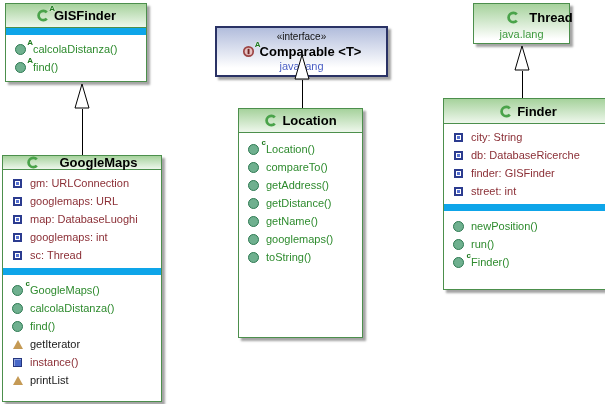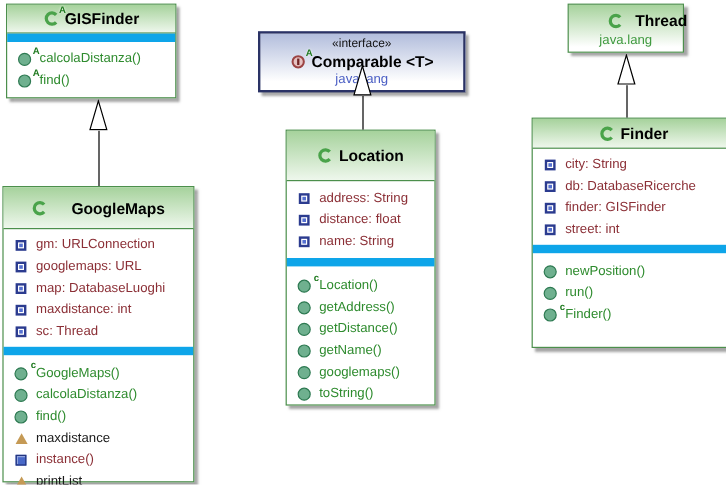--- a/index.html
+++ b/index.html
@@ -99,21 +99,21 @@
         <svg width="13" height="13" viewBox="0 0 13 13">
             <path d="M10.8 3.4 A4.7 4.7 0 1 0 10.8 9.6" fill="none" stroke="#4aa34a" stroke-width="2.7"></path>
           </svg>
       </span>
       <span class="title">Thread</span>
     </div>
     <div class="pkg pkg-green">java.lang</div>
   </div>
 
   <div class="box" style="left:2px;top:155px;width:160px;height:247px;">
-    <div class="header" style="height:35px;gap:20px;">
+    <div class="header" style="height:14px;gap:20px;">
       <span class="ic">
         <svg width="13" height="13" viewBox="0 0 13 13">
             <path d="M10.8 3.4 A4.7 4.7 0 1 0 10.8 9.6" fill="none" stroke="#4aa34a" stroke-width="2.7"></path>
           </svg>
       </span>
       <span class="title">GoogleMaps</span>
     </div>
     <div class="compartment cmp-line" style="padding:4px 0;">
       <div class="row">
         <span class="ic">
@@ -130,21 +130,21 @@
       <div class="row">
         <span class="ic">
             <span class="ic-fsq"></span>
           </span>
         <span class="txt-field">map: DatabaseLuoghi</span>
       </div>
       <div class="row">
         <span class="ic">
             <span class="ic-fsq"></span>
           </span>
-        <span class="txt-field">maxdistance: int</span>
+        <span class="txt-field">googlemaps: int</span>
       </div>
       <div class="row">
         <span class="ic">
             <span class="ic-fsq"></span>
           </span>
         <span class="txt-field">sc: Thread</span>
       </div>
     </div>
     <div class="compartment" style="padding:6px 0;">
       <div class="row">
@@ -163,73 +163,59 @@
       <div class="row">
         <span class="ic">
             <span class="ic-m"></span>
           </span>
         <span class="txt-method">find()</span>
       </div>
       <div class="row">
         <span class="ic">
             <span class="ic-tri"></span>
           </span>
-        <span class="txt-plain">maxdistance</span>
+        <span class="txt-plain">getIterator</span>
       </div>
       <div class="row">
         <span class="ic">
             <span class="ic-ssq"></span>
           </span>
         <span class="txt-field">instance()</span>
       </div>
       <div class="row">
         <span class="ic">
             <span class="ic-tri"></span>
           </span>
         <span class="txt-plain">printList</span>
       </div>
     </div>
   </div>
 
   <div class="box" style="left:238px;top:108px;width:125px;height:230px;">
-    <div class="header" style="height:42px;">
+    <div class="header" style="height:24px;">
       <span class="ic">
         <svg width="13" height="13" viewBox="0 0 13 13">
             <path d="M10.8 3.4 A4.7 4.7 0 1 0 10.8 9.6" fill="none" stroke="#4aa34a" stroke-width="2.7"></path>
           </svg>
       </span>
       <span class="title">Location</span>
     </div>
-    <div class="compartment cmp-line" style="padding:5px 0;">
-      <div class="row">
-        <span class="ic">
-            <span class="ic-fsq"></span>
-          </span>
-        <span class="txt-field">address: String</span>
-      </div>
-      <div class="row">
-        <span class="ic">
-            <span class="ic-fsq"></span>
-          </span>
-        <span class="txt-field">distance: float</span>
-      </div>
-      <div class="row">
-        <span class="ic">
-            <span class="ic-fsq"></span>
-          </span>
-        <span class="txt-field">name: String</span>
-      </div>
-    </div>
     <div class="compartment" style="padding:7px 0;">
       <div class="row">
         <span class="ic">
             <span class="ic-m"></span>
             <span class="sup">c</span>
           </span>
         <span class="txt-method">Location()</span>
+      </div>
+      <div class="row">
+        <span class="ic">
+            <span class="ic-m"></span>
+          </span>
+        <span class="txt-method">compareTo()</span>
       </div>
       <div class="row">
         <span class="ic">
             <span class="ic-m"></span>
           </span>
         <span class="txt-method">getAddress()</span>
       </div>
       <div class="row">
         <span class="ic">
             <span class="ic-m"></span>

